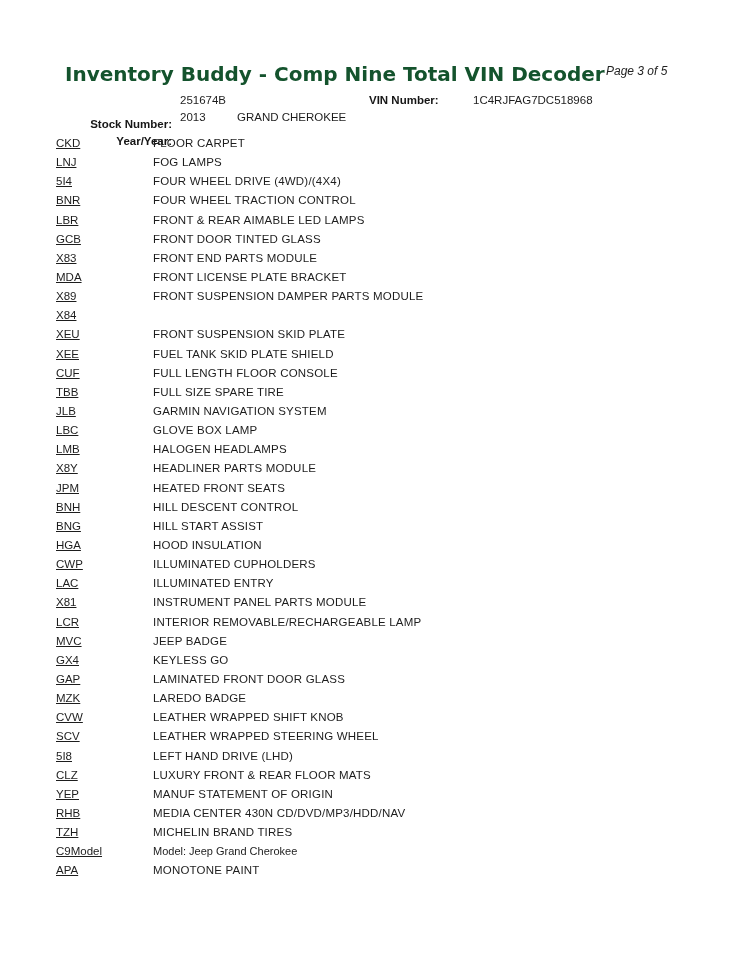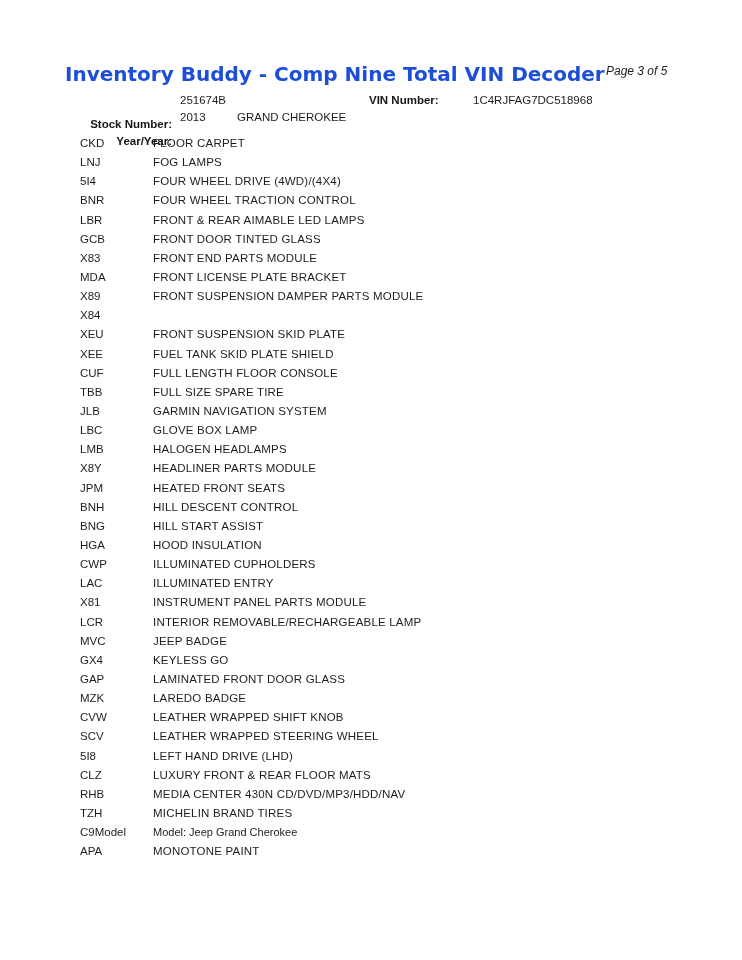--- a/index.html
+++ b/index.html
@@ -21,21 +21,21 @@
     background: #ffffff;
   }
   .doc-title {
     position: absolute;
     left: 65px;
     top: 62px;
     font-family: "DejaVu Sans", sans-serif;
     font-weight: bold;
     font-size: 20px;
     letter-spacing: 0px;
-    color: #1d4ed8;
+    color: #14532d;
     white-space: nowrap;
   }
   .page-indicator {
     position: absolute;
     left: 606px;
     top: 64px;
     font-size: 12px;
     color: #222222;
     white-space: nowrap;
     font-style: italic;
@@ -91,22 +91,23 @@
   }
   .feature-row {
     position: relative;
     height: 19.15px;
     line-height: 19.15px;
     font-size: 11.5px;
     white-space: nowrap;
   }
   .feature-code {
     position: absolute;
-    left: 80px;
-    color: #1d1d1d;
+    left: 56px;
+    color: #1d1d1d;
+    text-decoration: underline;
   }
   .feature-desc {
     position: absolute;
     left: 153px;
     color: #1d1d1d;
     letter-spacing: 0.2px;
   }
   .feature-row.mixedcase .feature-desc {
     font-size: 11px;
     letter-spacing: 0px;
@@ -265,20 +266,24 @@
       </div>
       <div class="feature-row">
         <span class="feature-code">5I8</span>
         <span class="feature-desc">LEFT HAND DRIVE (LHD)</span>
       </div>
       <div class="feature-row">
         <span class="feature-code">CLZ</span>
         <span class="feature-desc">LUXURY FRONT &amp; REAR FLOOR MATS</span>
       </div>
       <div class="feature-row">
+        <span class="feature-code">YEP</span>
+        <span class="feature-desc">MANUF STATEMENT OF ORIGIN</span>
+      </div>
+      <div class="feature-row">
         <span class="feature-code">RHB</span>
         <span class="feature-desc">MEDIA CENTER 430N CD/DVD/MP3/HDD/NAV</span>
       </div>
       <div class="feature-row">
         <span class="feature-code">TZH</span>
         <span class="feature-desc">MICHELIN BRAND TIRES</span>
       </div>
       <div class="feature-row mixedcase">
         <span class="feature-code">C9Model</span>
         <span class="feature-desc">Model: Jeep Grand Cherokee</span>

